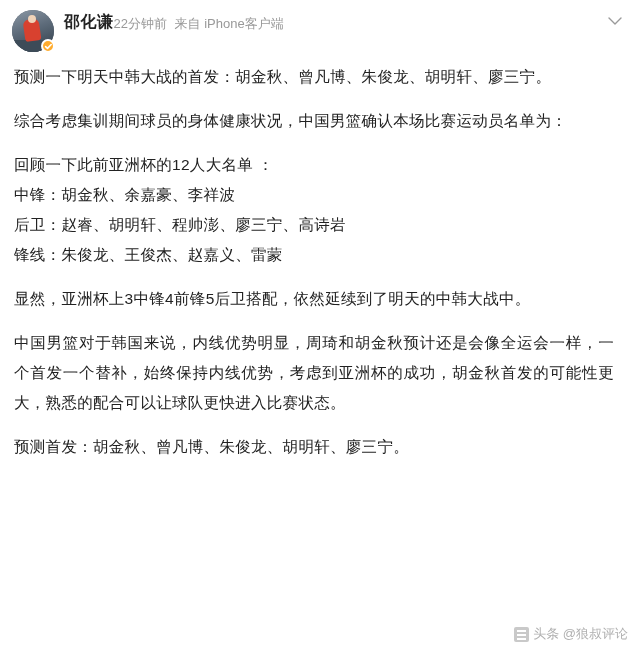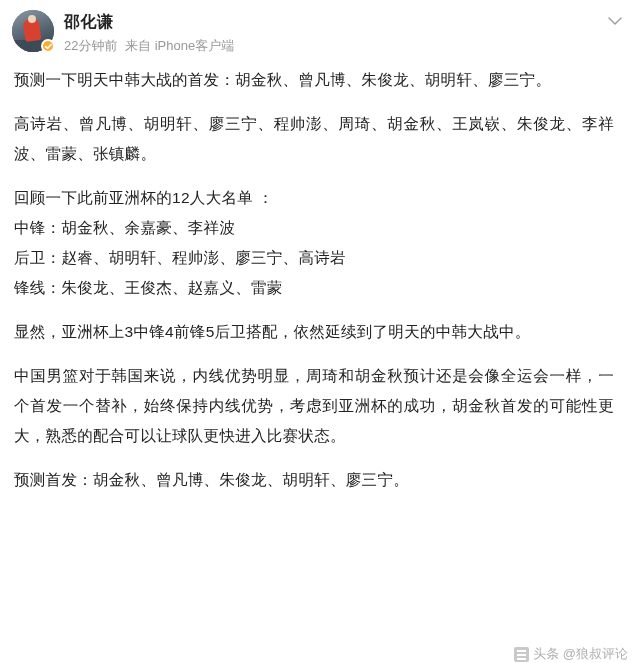--- a/index.html
+++ b/index.html
@@ -81,21 +81,21 @@
     background: #ffac2d;
     border: 2px solid #fff;
     display: flex;
     align-items: center;
     justify-content: center;
   }
   .verify-badge svg { display: block; }
 
   .header-text {
     display: flex;
-    flex-direction: column;
+    flex-direction: row;
     justify-content: center;
     padding-top: 1px;
   }
   .author-name {
     font-size: 16px;
     font-weight: bold;
     color: #222222;
     line-height: 22px;
     letter-spacing: .5px;
   }
@@ -133,21 +133,21 @@
     text-align: justify;
   }
   .para.tight { margin-bottom: 0; }
   .para.block-group { margin-bottom: 14px; }
   .line { display: block; }
 
   
   .watermark {
     position: absolute;
     right: 12px;
-    bottom: 0;
+    bottom: 20px;
     display: flex;
     align-items: center;
     font-size: 13px;
     color: #b0b0b0;
     line-height: 18px;
   }
   .watermark .wm-icon {
     width: 15px;
     height: 15px;
     margin-right: 4px;
@@ -196,23 +196,23 @@
       <path d="M1 1 L7 7 L13 1" stroke="#9a9a9a" stroke-width="1.4" fill="none" stroke-linecap="round" stroke-linejoin="round"></path>
     </svg>
   </div>
 </div>
 
 <div class="post-body">
 
   <p class="para">预测一下明天中韩大战的首发：胡金秋、曾凡博、朱俊龙、胡明轩、廖三宁。</p>
 
   <div class="para block-group">
-  </div>
-
-  <p class="para">高诗岩、曾凡博、胡明轩、廖三宁、程帅澎、周琦、胡金秋、王岚嵚、朱俊龙、李祥波、雷蒙、张镇麟。</p>
+    <span class="line">综合考虑集训期间球员的身体健康状况，中国男篮确认本场比赛运动员名单为：</span>
+  </div>
+
 
   <div class="para block-group">
     <span class="line">回顾一下此前亚洲杯的12人大名单 ：</span>
     <span class="line">中锋：胡金秋、余嘉豪、李祥波</span>
     <span class="line">后卫：赵睿、胡明轩、程帅澎、廖三宁、高诗岩</span>
     <span class="line">锋线：朱俊龙、王俊杰、赵嘉义、雷蒙</span>
   </div>
 
   <p class="para">显然，亚洲杯上3中锋4前锋5后卫搭配，依然延续到了明天的中韩大战中。</p>
 

